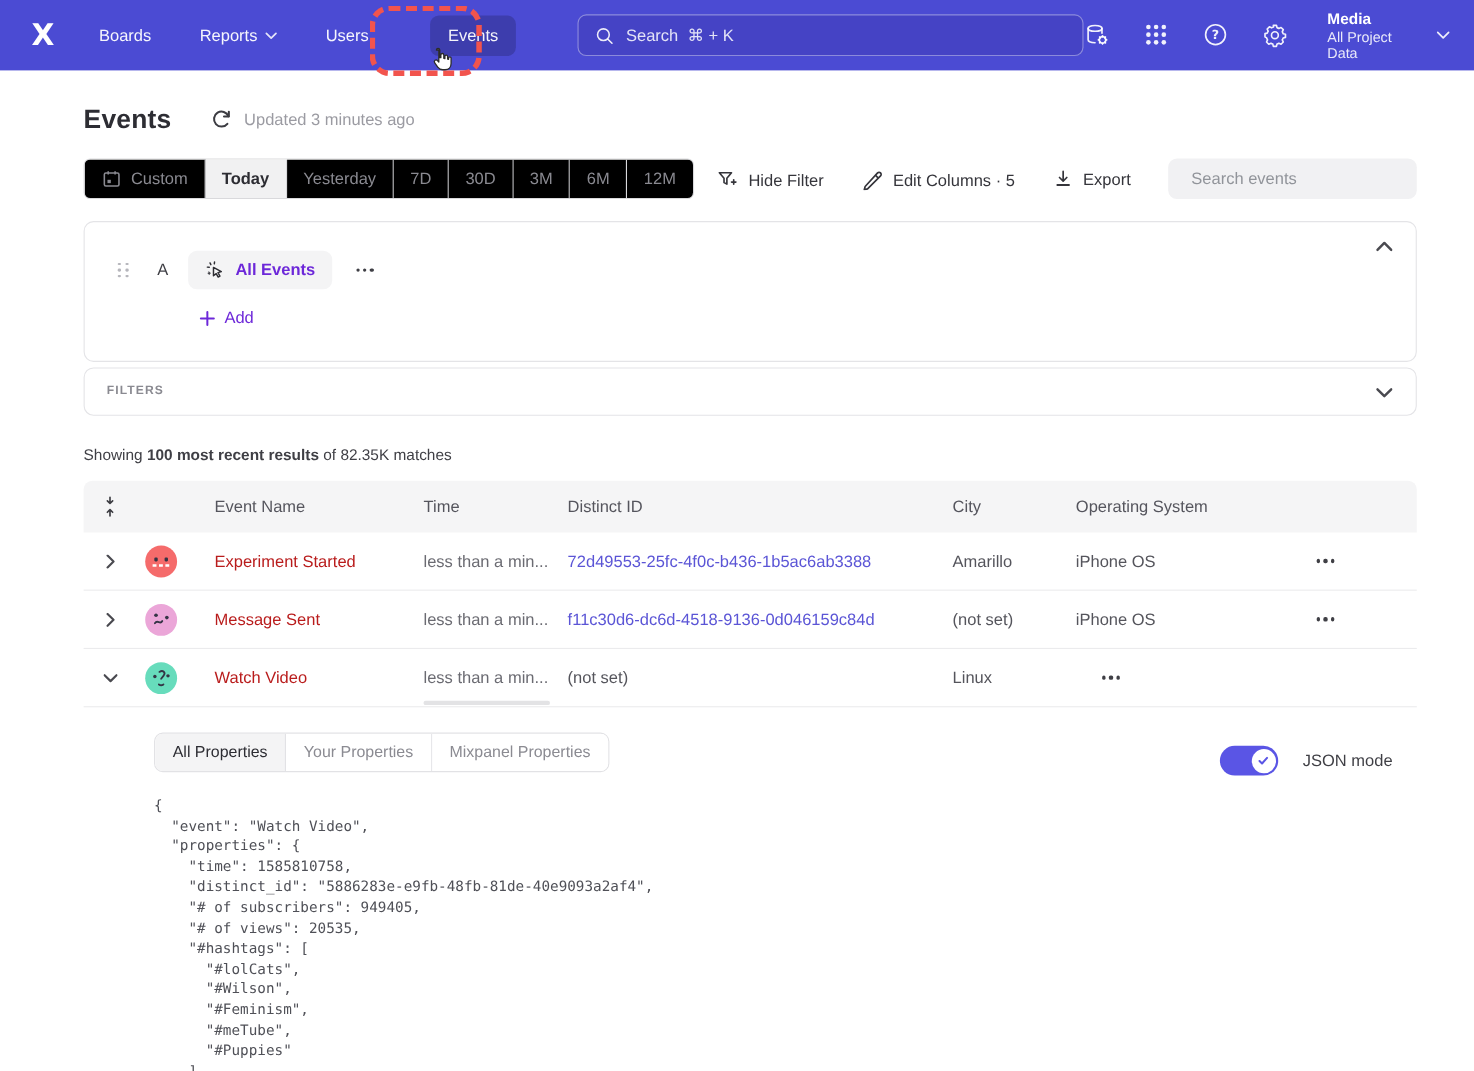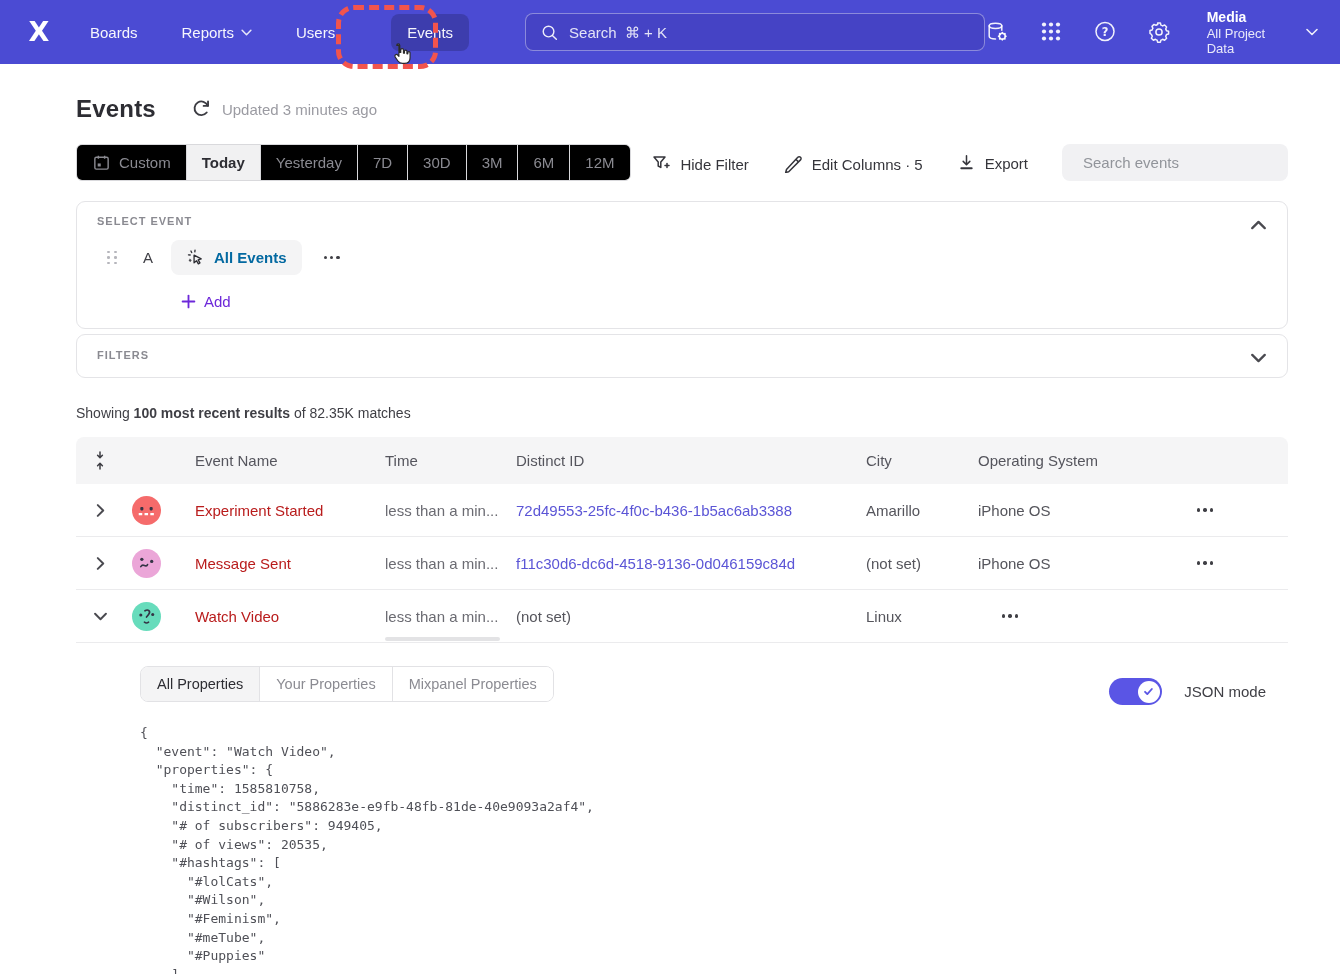--- a/index.html
+++ b/index.html
@@ -49,21 +49,21 @@
 
   
   .panel { position:relative; border:1px solid #e4e4e7; border-radius:9px; margin-top:20px; }
   .panel-label { font-size:11px; font-weight:700; letter-spacing:1px; color:#8a8a91; }
   .panel-chevron { position:absolute; right:20px; top:14px; width:16px; height:16px; color:#4a4a50; cursor:pointer; }
   .select-event-panel { height:128px; padding:13px 20px; }
   .se-row { display:flex; align-items:center; margin-top:13px; }
   .drag-handle { display:grid; grid-template-columns:repeat(2,4px); gap:3px; margin-left:10px; cursor:grab; }
   .drag-handle i { width:2.5px; height:2.5px; border-radius:50%; background:#b6b6bc; }
   .se-letter { margin-left:25px; font-size:15px; color:#3f3f45; }
-  .event-pill { display:flex; align-items:center; gap:9px; margin-left:18px; background:#f4f4f5; border-radius:8px; padding:8px 15px; font-size:15px; font-weight:700; color:#0369a1; cursor:pointer; }
+  .event-pill { display:flex; align-items:center; gap:9px; margin-left:18px; background:#f4f4f5; border-radius:8px; padding:8px 15px; font-size:15px; font-weight:700; color:#6d28d9; cursor:pointer; }
   .more-dots { display:flex; gap:3px; cursor:pointer; padding:6px; }
   .more-dots i { width:3.4px; height:3.4px; border-radius:50%; background:#3f3f45; }
   .se-more { margin-left:16px; }
   .add-btn { display:flex; align-items:center; gap:8px; margin:18px 0 0 84px; font-size:15px; color:#6d28d9; font-weight:500; cursor:pointer; }
   .filters-panel { height:44px; padding:14px 20px; margin-top:5px; }
 
   
   .results-line { margin-top:27px; font-size:14px; color:#3f3f45; }
   .results-line b { font-weight:700; }
 
@@ -258,21 +258,20 @@
           <svg width="18" height="18" viewBox="0 0 20 20">
               <circle cx="9" cy="9" r="5.6" fill="none" stroke="currentColor" stroke-width="1.5"></circle>
               <line x1="13.3" y1="13.3" x2="17.2" y2="17.2" stroke="currentColor" stroke-width="1.5" stroke-linecap="round"></line>
             </svg>
           <input type="text" placeholder="Search events" style="">
         </div>
       </div>
     </div>
 
     <section class="panel select-event-panel">
-      <div class="panel-label">SELECT EVENT</div>
       <span class="panel-chevron">
         <svg width="15" height="10" viewBox="0 0 12 8">
             <path d="M1 6.5L6 1.5L11 6.5" fill="none" stroke="currentColor" stroke-width="1.8" stroke-linecap="round" stroke-linejoin="round"></path>
           </svg>
       </span>
       <div class="se-row">
         <span class="drag-handle">
             <i></i>
             <i></i>
             <i></i>

